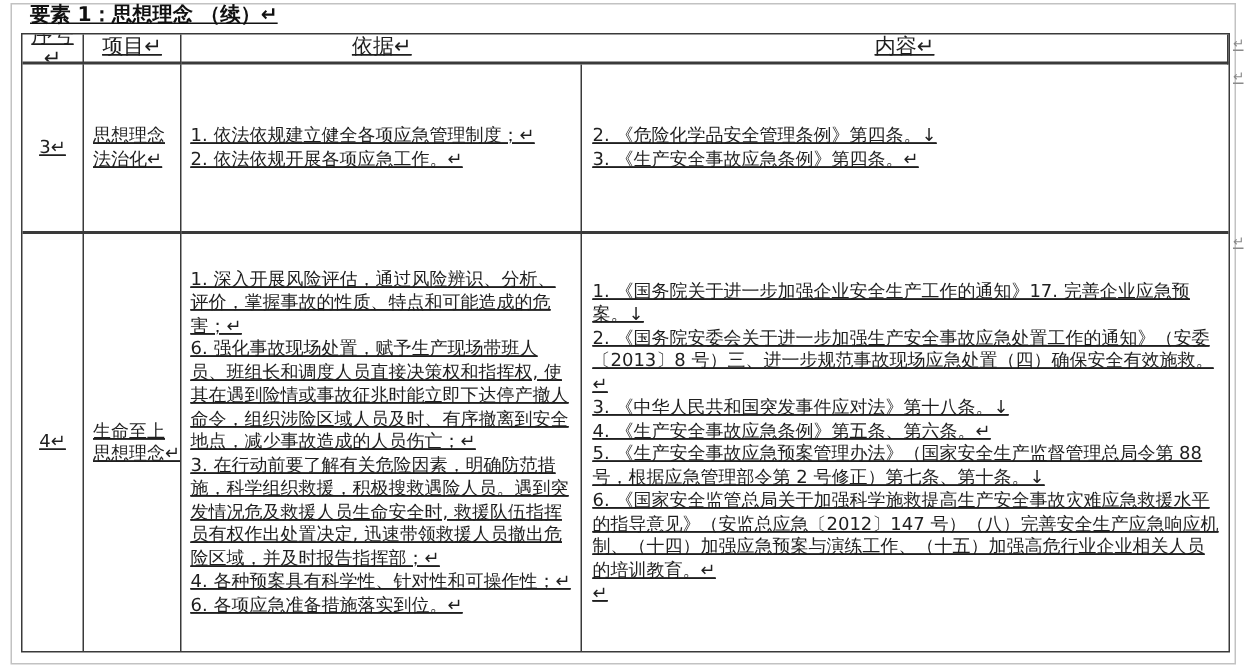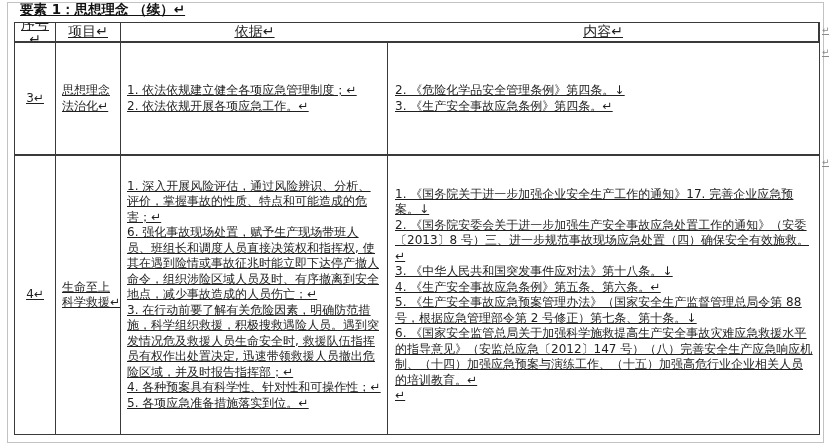--- a/index.html
+++ b/index.html
@@ -102,28 +102,28 @@
       <p>2. 依法依规开展各项应急工作。↵</p>
     </div>
     <div class="td lastcol basis">
       <p>2. 《危险化学品安全管理条例》第四条。↓</p>
       <p>3. 《生产安全事故应急条例》第四条。↵</p>
     </div>
 
     <div class="td cellcenter lastrow">4↵</div>
     <div class="td itemcell lastrow">
       <div>生命至上</div>
-      <div>科学救援↵</div>
+      <div>思想理念↵</div>
     </div>
     <div class="td lastrow">
       <p>1. 深入开展风险评估，通过风险辨识、分析、评价，掌握事故的性质、特点和可能造成的危害；↵</p>
       <p>6. 强化事故现场处置，赋予生产现场带班人员、班组长和调度人员直接决策权和指挥权, 使其在遇到险情或事故征兆时能立即下达停产撤人命令，组织涉险区域人员及时、有序撤离到安全地点，减少事故造成的人员伤亡；↵</p>
       <p>3. 在行动前要了解有关危险因素，明确防范措施，科学组织救援，积极搜救遇险人员。遇到突发情况危及救援人员生命安全时, 救援队伍指挥员有权作出处置决定, 迅速带领救援人员撤出危险区域，并及时报告指挥部；↵</p>
       <p>4. 各种预案具有科学性、针对性和可操作性；↵</p>
-      <p>5. 各项应急准备措施落实到位。↵</p>
+      <p>6. 各项应急准备措施落实到位。↵</p>
     </div>
     <div class="td lastcol lastrow basis">
       <p>1. 《国务院关于进一步加强企业安全生产工作的通知》17. 完善企业应急预案。↓</p>
       <p>2. 《国务院安委会关于进一步加强生产安全事故应急处置工作的通知》（安委〔2013〕8 号）三、进一步规范事故现场应急处置（四）确保安全有效施救。↵</p>
       <p>3. 《中华人民共和国突发事件应对法》第十八条。↓</p>
       <p>4. 《生产安全事故应急条例》第五条、第六条。↵</p>
       <p>5. 《生产安全事故应急预案管理办法》（国家安全生产监督管理总局令第 88 号，根据应急管理部令第 2 号修正）第七条、第十条。↓</p>
       <p>6. 《国家安全监管总局关于加强科学施救提高生产安全事故灾难应急救援水平的指导意见》（安监总应急〔2012〕147 号）（八）完善安全生产应急响应机制、（十四）加强应急预案与演练工作、（十五）加强高危行业企业相关人员的培训教育。↵</p>
       <p>↵</p>
     </div>

